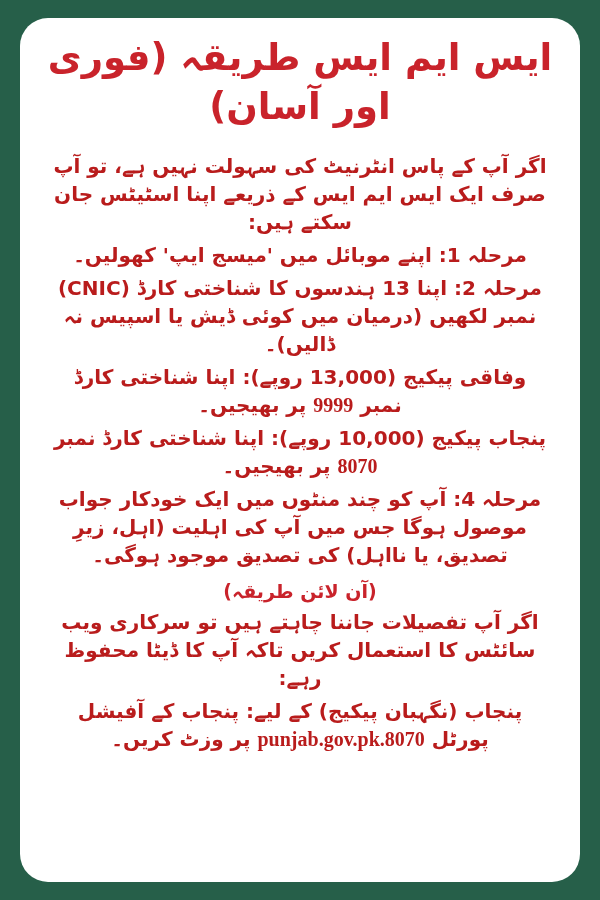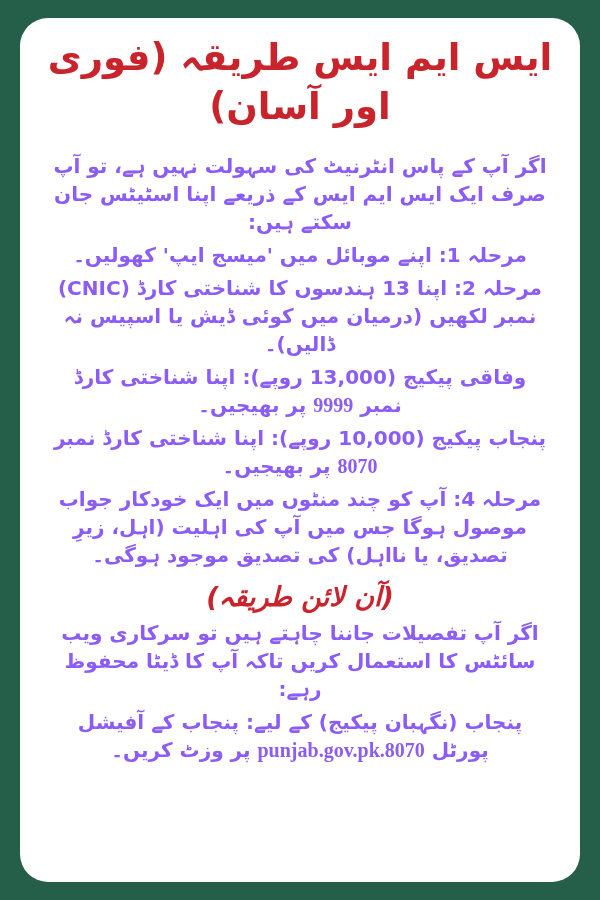--- a/index.html
+++ b/index.html
@@ -31,28 +31,27 @@
   }
   .title {
     color: #C9232B;
     font-size: 37px;
     font-weight: bold;
     line-height: 1.32;
     margin: 4px 0 20px 0;
   }
   .subtitle {
     color: #C9232B;
-    font-size: 27px;
+    font-size: 19px;
     font-weight: bold;
     line-height: 1.3;
     margin: 10px 0 4px 0;
-    font-style: italic;
   }
   p.body {
-    color: #8b5cf6;
+    color: #b91c1c;
     font-size: 20px;
     font-weight: bold;
     line-height: 1.4;
     margin: 5px 16px;
   }
   .url, .code {
     font-family: "Liberation Serif", "DejaVu Serif", serif;
     white-space: nowrap;
     unicode-bidi: isolate;
   }

